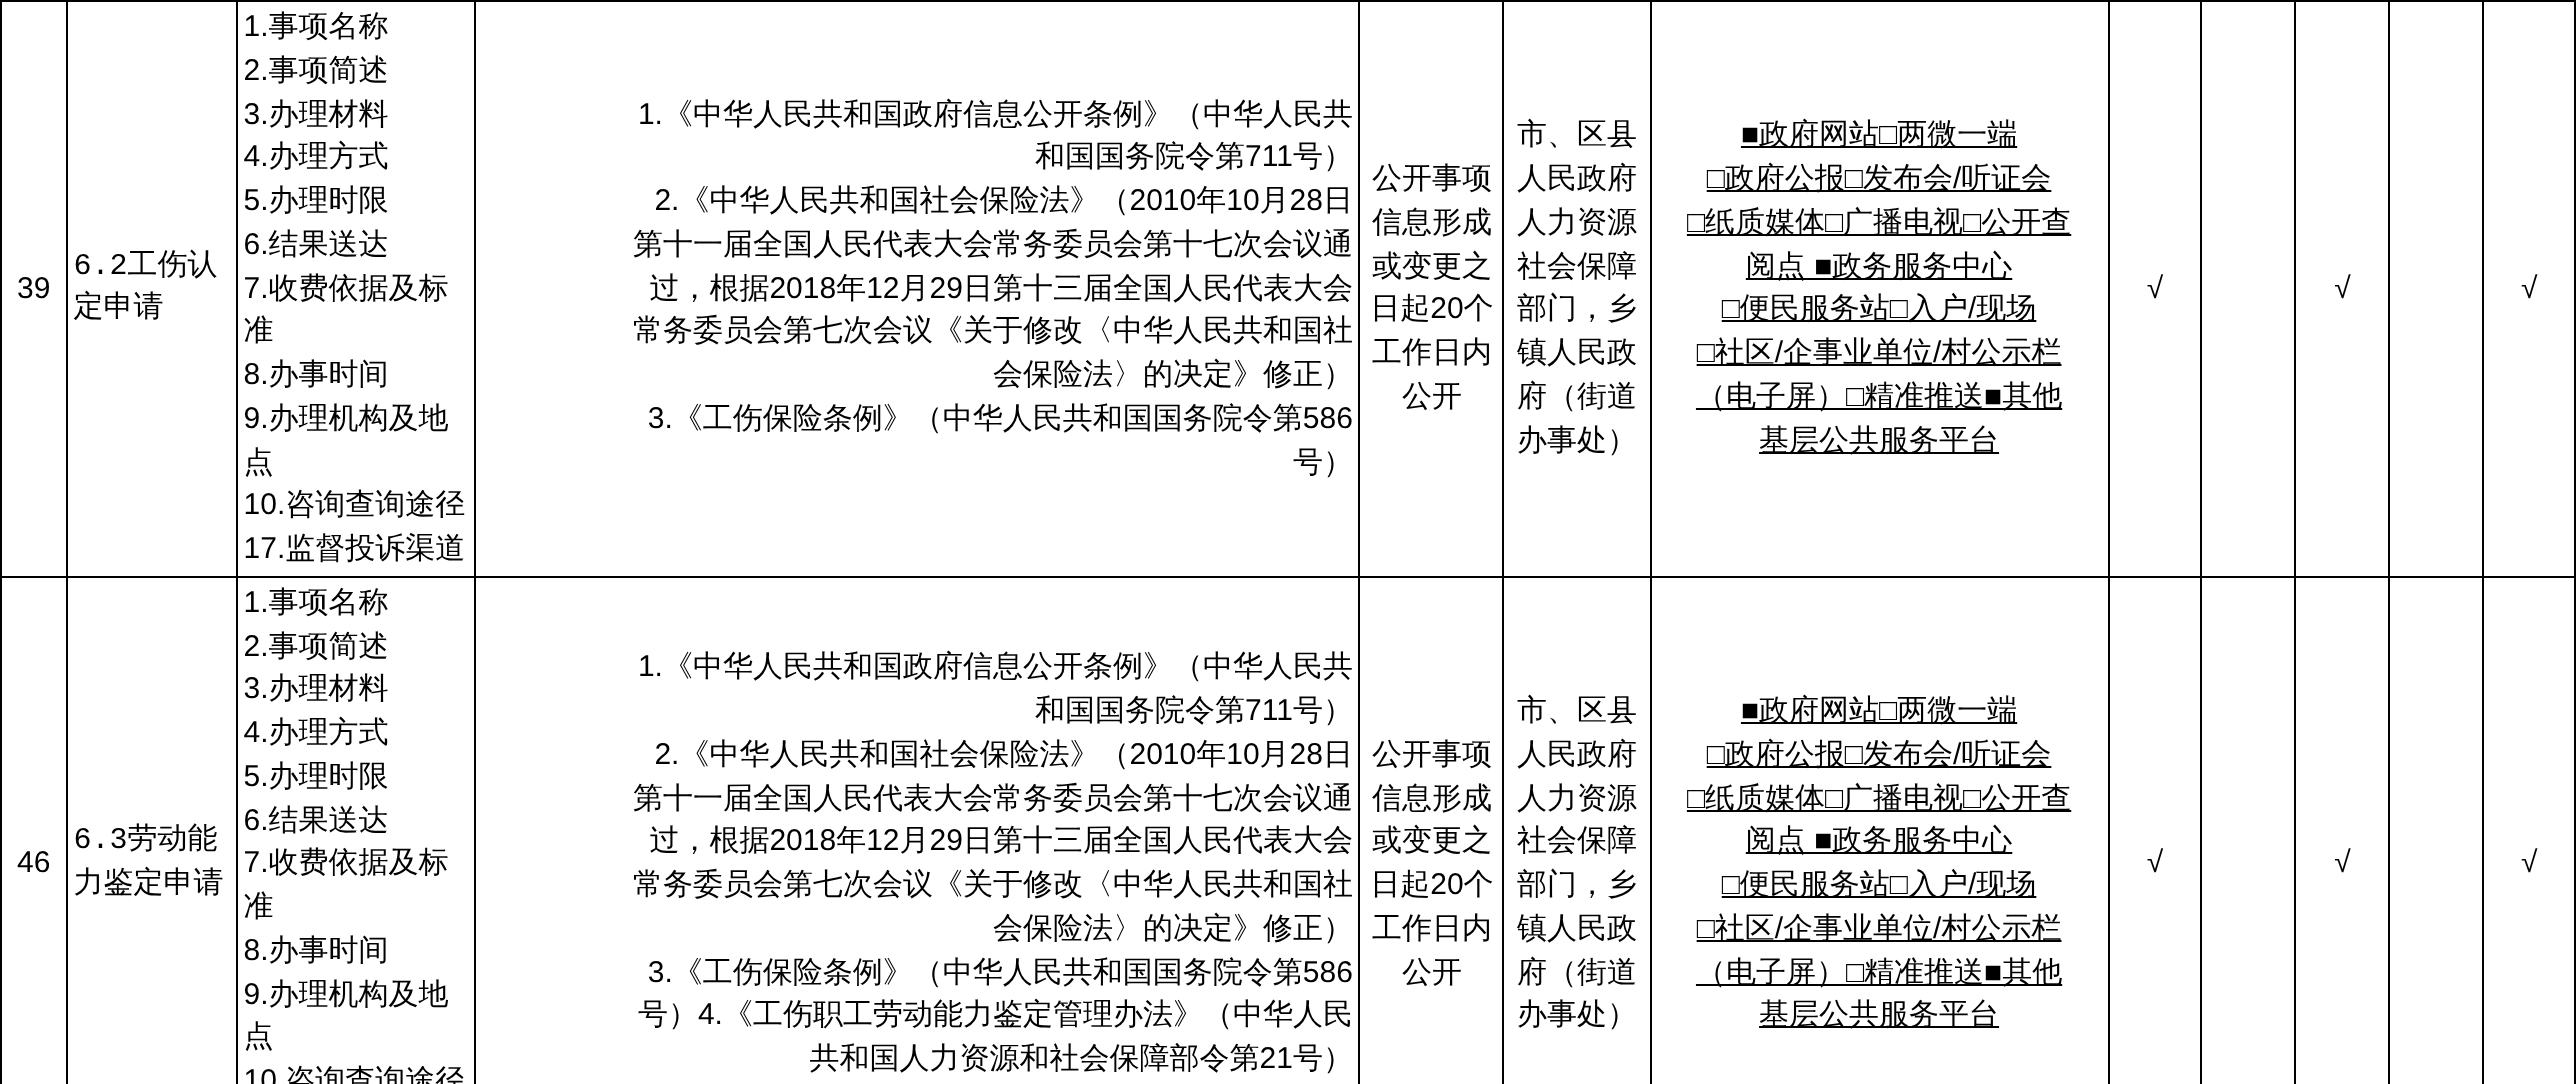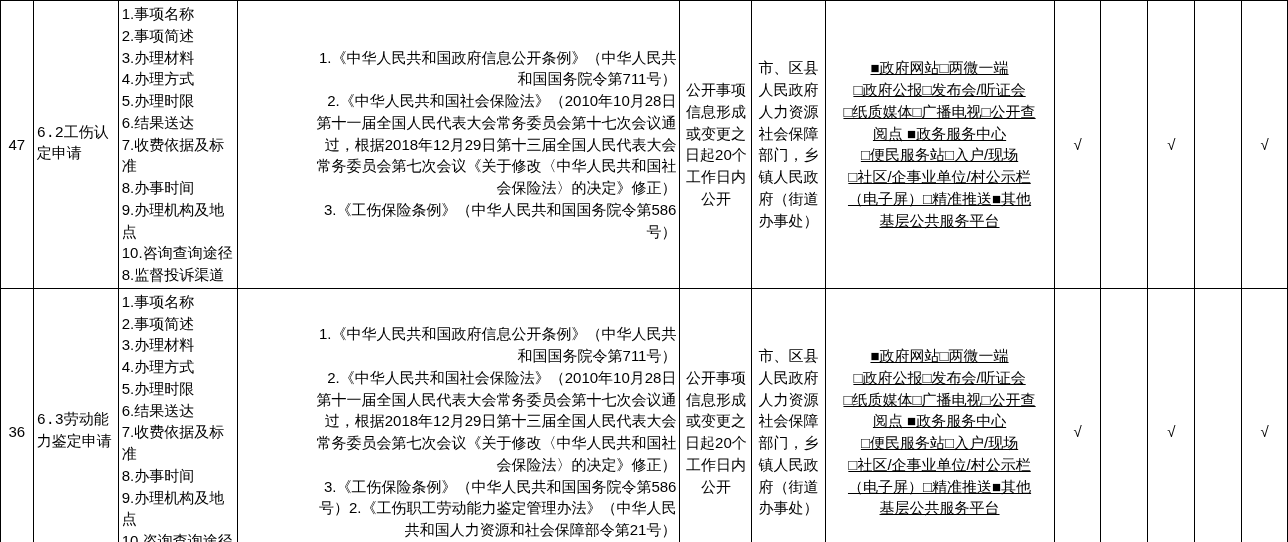--- a/index.html
+++ b/index.html
@@ -111,37 +111,37 @@
       <col class="c-channel">
       <col class="c-m1">
       <col class="c-m2">
       <col class="c-m3">
       <col class="c-m4">
       <col class="c-m5">
     </colgroup>
     <tbody>
       <tr class="row-31">
         <td class="cell-index">
-          <span>47</span>
+          <span>39</span>
         </td>
         <td class="cell-item">
           <span>6.2工伤认定申请</span>
         </td>
         <td class="cell-content">
           <span class="line">1.事项名称</span>
           <span class="line">2.事项简述</span>
           <span class="line">3.办理材料</span>
           <span class="line">4.办理方式</span>
           <span class="line">5.办理时限</span>
           <span class="line">6.结果送达</span>
           <span class="line">7.收费依据及标准</span>
           <span class="line">8.办事时间</span>
           <span class="line">9.办理机构及地点</span>
           <span class="line">10.咨询查询途径</span>
-          <span class="line">8.监督投诉渠道</span>
+          <span class="line">17.监督投诉渠道</span>
         </td>
         <td class="cell-basis">
           <span class="line">1.《中华人民共和国政府信息公开条例》（中华人民共</span>
           <span class="line">和国国务院令第711号）</span>
           <span class="line">2.《中华人民共和国社会保险法》（2010年10月28日</span>
           <span class="line">第十一届全国人民代表大会常务委员会第十七次会议通</span>
           <span class="line">过，根据2018年12月29日第十三届全国人民代表大会</span>
           <span class="line">常务委员会第七次会议《关于修改〈中华人民共和国社</span>
           <span class="line">会保险法〉的决定》修正）</span>
           <span class="line">3.《工伤保险条例》（中华人民共和国国务院令第586</span>
@@ -187,21 +187,21 @@
         <td class="cell-mark">
           <span></span>
         </td>
         <td class="cell-mark">
           <span>√</span>
         </td>
       </tr>
 
       <tr class="row-32">
         <td class="cell-index">
-          <span>36</span>
+          <span>46</span>
         </td>
         <td class="cell-item">
           <span>6.3劳动能力鉴定申请</span>
         </td>
         <td class="cell-content">
           <span class="line">1.事项名称</span>
           <span class="line">2.事项简述</span>
           <span class="line">3.办理材料</span>
           <span class="line">4.办理方式</span>
           <span class="line">5.办理时限</span>
@@ -214,21 +214,21 @@
         </td>
         <td class="cell-basis">
           <span class="line">1.《中华人民共和国政府信息公开条例》（中华人民共</span>
           <span class="line">和国国务院令第711号）</span>
           <span class="line">2.《中华人民共和国社会保险法》（2010年10月28日</span>
           <span class="line">第十一届全国人民代表大会常务委员会第十七次会议通</span>
           <span class="line">过，根据2018年12月29日第十三届全国人民代表大会</span>
           <span class="line">常务委员会第七次会议《关于修改〈中华人民共和国社</span>
           <span class="line">会保险法〉的决定》修正）</span>
           <span class="line">3.《工伤保险条例》（中华人民共和国国务院令第586</span>
-          <span class="line">号）2.《工伤职工劳动能力鉴定管理办法》（中华人民</span>
+          <span class="line">号）4.《工伤职工劳动能力鉴定管理办法》（中华人民</span>
           <span class="line">共和国人力资源和社会保障部令第21号）</span>
         </td>
         <td class="cell-time">
           <span class="line">公开事项</span>
           <span class="line">信息形成</span>
           <span class="line">或变更之</span>
           <span class="line">日起20个</span>
           <span class="line">工作日内</span>
           <span class="line">公开</span>
         </td>

